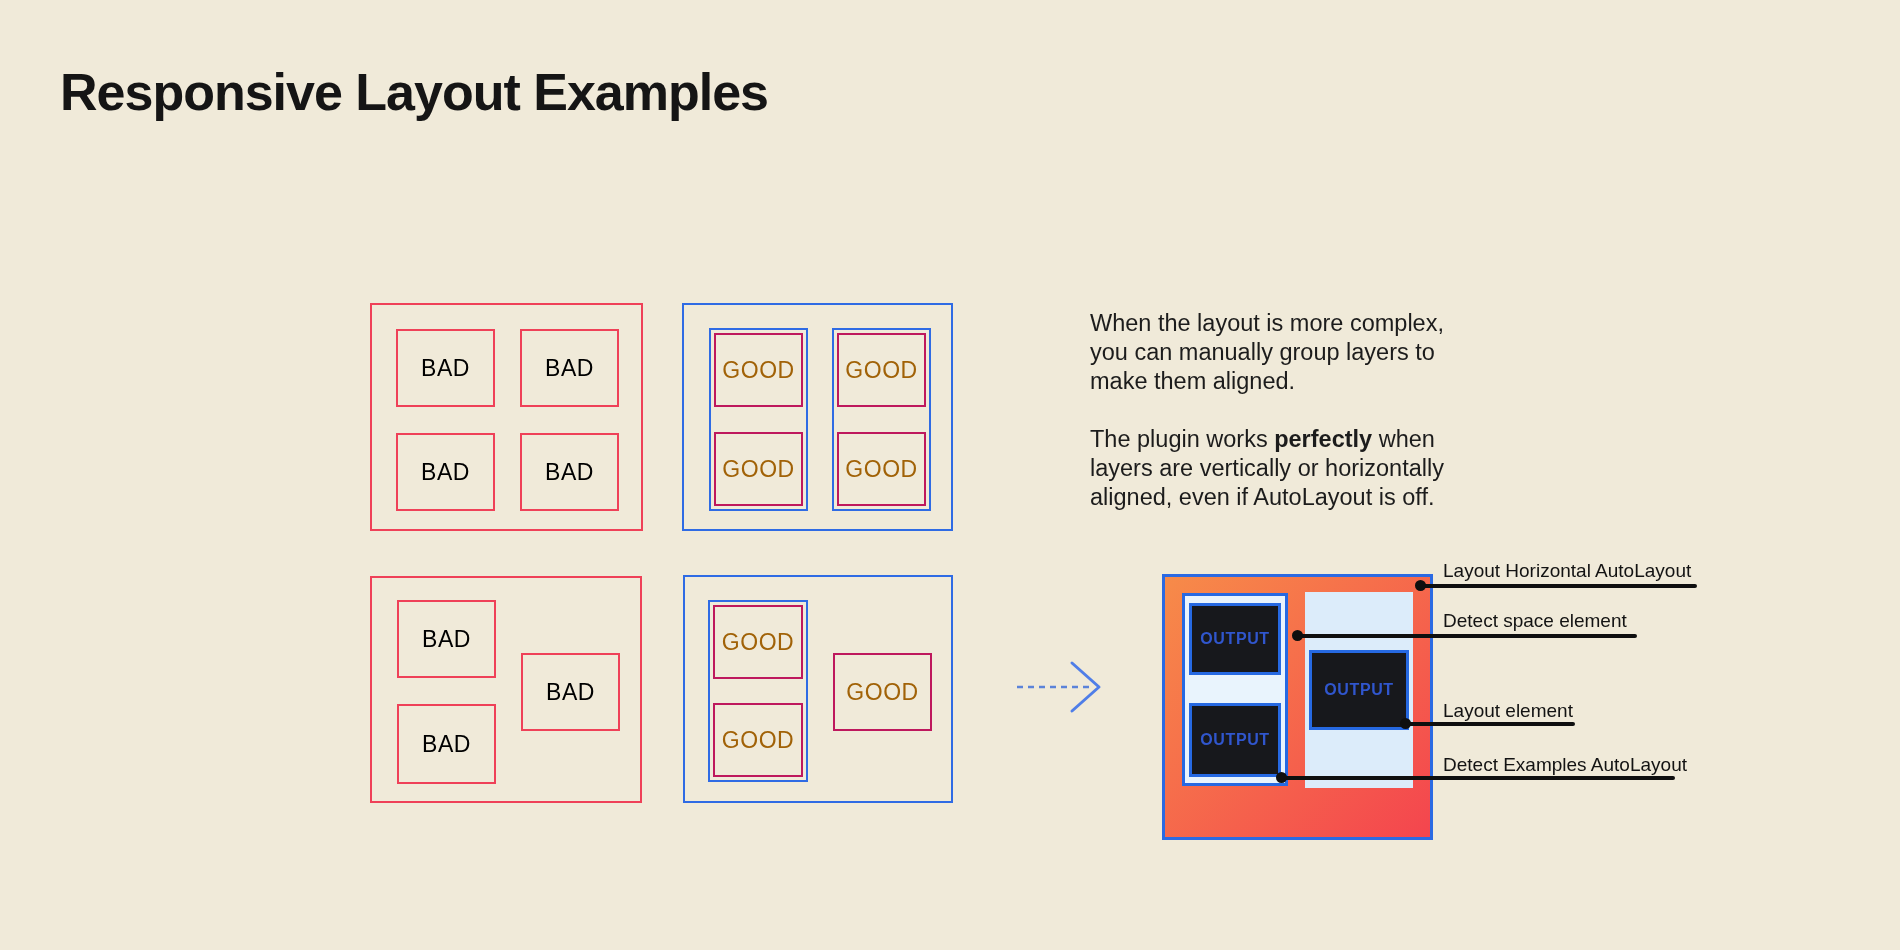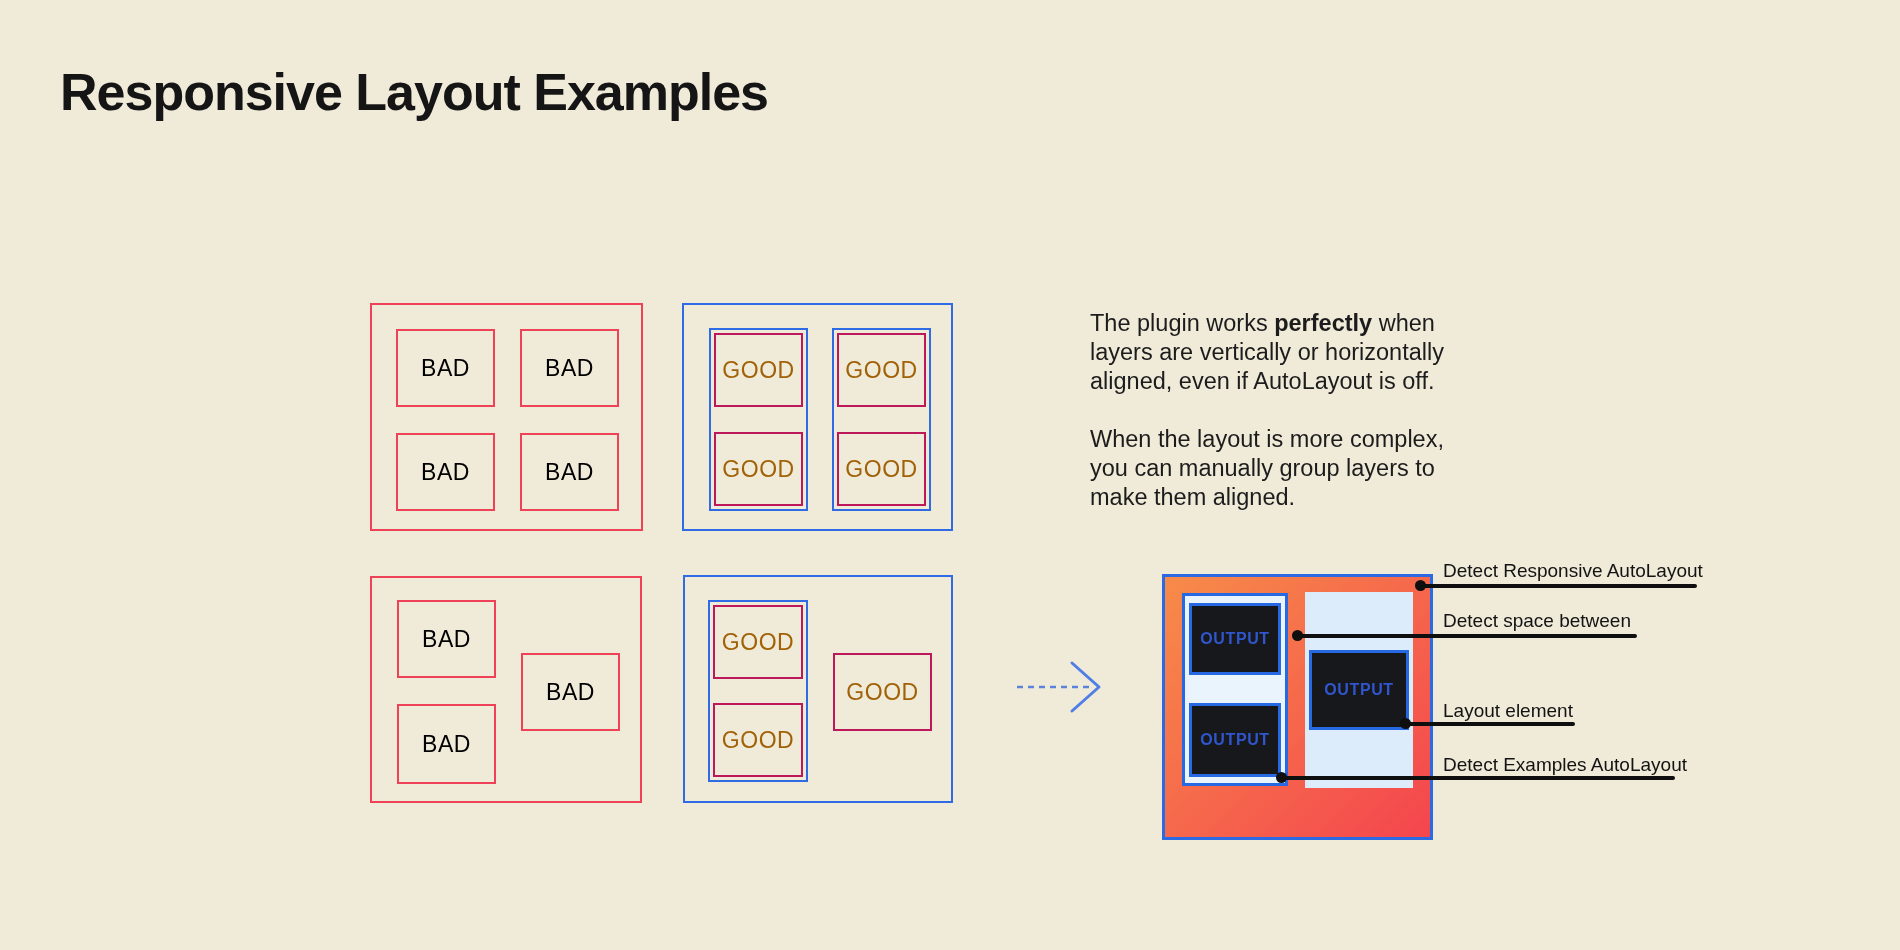--- a/index.html
+++ b/index.html
@@ -106,45 +106,45 @@
 
   <div class="frame blue" style="left:683px;top:575px;width:270px;height:228px">
     <div class="group" style="left:23px;top:23px;width:100px;height:182px">
       <div class="cell blue">GOOD</div>
       <div class="cell blue">GOOD</div>
     </div>
     <div class="cell blue" style="left:148px;top:76px;width:99px;height:78px">GOOD</div>
   </div>
 
   <div class="description">
+    <p>When the layout is more complex, you can manually group layers to make them aligned.</p>
     <p><span>The plugin works </span><b>perfectly</b><span> when layers are vertically or horizontally aligned, even if AutoLayout is off.</span></p>
-    <p>When the layout is more complex, you can manually group layers to make them aligned.</p>
   </div>
 
   <svg class="arrow" style="left:1014px;top:659px" width="92" height="56" viewBox="0 0 92 56">
     <line x1="3" y1="28" x2="78" y2="28" stroke="#5b83d9" stroke-width="2.5" stroke-dasharray="6 5"></line>
     <polyline points="58,4 85,28 58,52" fill="none" stroke="#4f7ee8" stroke-width="3" stroke-linecap="round" stroke-linejoin="round"></polyline>
   </svg>
 
   <div class="output-frame">
     <div class="output-group">
       <div class="output-box" style="height:72px">OUTPUT</div>
       <div class="output-box" style="height:74px">OUTPUT</div>
     </div>
     <div class="output-panel">
       <div class="output-box" style="width:100px;height:80px">OUTPUT</div>
     </div>
   </div>
 
   <div>
-    <div class="ann-label" style="left:1443px;top:560px">Detect Responsive AutoLayout</div>
+    <div class="ann-label" style="left:1443px;top:560px">Layout Horizontal AutoLayout</div>
     <div class="ann-line" style="left:1420px;top:584px;width:277px"></div>
     <div class="ann-dot" style="left:1415px;top:580px"></div>
 
-    <div class="ann-label" style="left:1443px;top:610px">Detect space between</div>
+    <div class="ann-label" style="left:1443px;top:610px">Detect space element</div>
     <div class="ann-line" style="left:1297px;top:634px;width:340px"></div>
     <div class="ann-dot" style="left:1292px;top:630px"></div>
 
     <div class="ann-label" style="left:1443px;top:700px">Layout element</div>
     <div class="ann-line" style="left:1405px;top:722px;width:170px"></div>
     <div class="ann-dot" style="left:1400px;top:718px"></div>
 
     <div class="ann-label" style="left:1443px;top:754px">Detect Examples AutoLayout</div>
     <div class="ann-line" style="left:1281px;top:776px;width:394px"></div>
     <div class="ann-dot" style="left:1276px;top:772px"></div>

